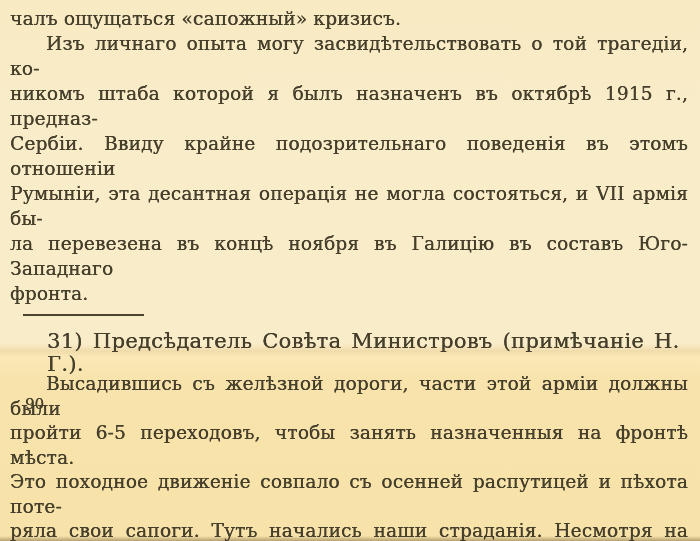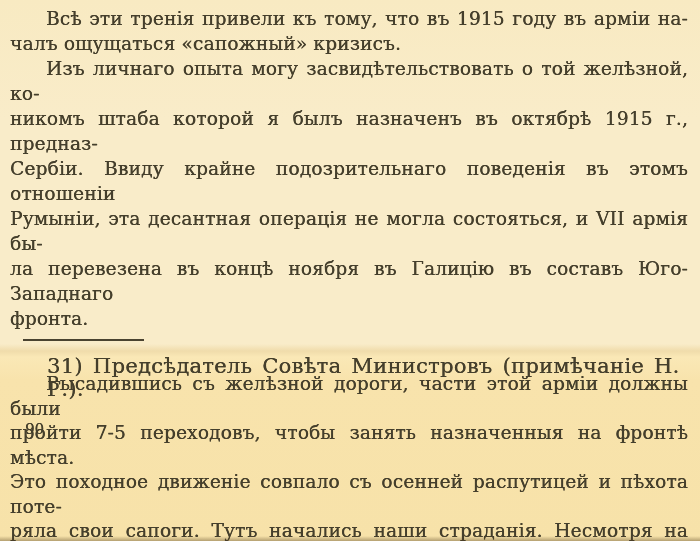--- a/index.html
+++ b/index.html
@@ -71,45 +71,44 @@
   }
 </style>
 </head>
 <body>
 
 <div class="page">
 
   <div class="text-block" style="top: 6px;">
 
     <div>
-      <div class="line indent">Всѣ эти тренія привели къ тому, что въ 1915 году въ арміи на-</div>
       <div class="line endline">чалъ ощущаться «сапожный» кризисъ.</div>
     </div>
 
     <div>
-      <div class="line indent">Изъ личнаго опыта могу засвидѣтельствовать о той желѣзной, ко-</div>
+      <div class="line indent">Изъ личнаго опыта могу засвидѣтельствовать о той трагедіи, ко-</div>
       <div class="line">никомъ штаба которой я былъ назначенъ въ октябрѣ 1915 г., предназ-</div>
       <div class="line">Сербіи. Ввиду крайне подозрительнаго поведенія въ этомъ отношеніи</div>
       <div class="line">Румыніи, эта десантная операція не могла состояться, и VII армія бы-</div>
       <div class="line">ла перевезена въ концѣ ноября въ Галицію въ составъ Юго-Западнаго</div>
       <div class="line endline">фронта.</div>
     </div>
 
     <div class="footnote-rule"></div>
 
     <div class="footnote">31) Предсѣдатель Совѣта Министровъ (примѣчаніе Н. Г.).</div>
 
     <div class="page-number">90</div>
 
   </div>
 
   <div class="text-block bottom-lines" style="top: 372px;">
     <div>
       <div class="line indent">Высадившись съ желѣзной дороги, части этой арміи должны были</div>
-      <div class="line">пройти 7-5 переходовъ, чтобы занять назначенныя на фронтѣ мѣста.</div>
+      <div class="line">пройти 6-5 переходовъ, чтобы занять назначенныя на фронтѣ мѣста.</div>
       <div class="line">Это походное движеніе совпало съ осенней распутицей и пѣхота поте-</div>
       <div class="line">ряла свои сапоги. Тутъ начались наши страданія. Несмотря на самыя</div>
 
     </div>
   </div>
 
   <div class="bottom-edge"></div>
 
 </div>
 

